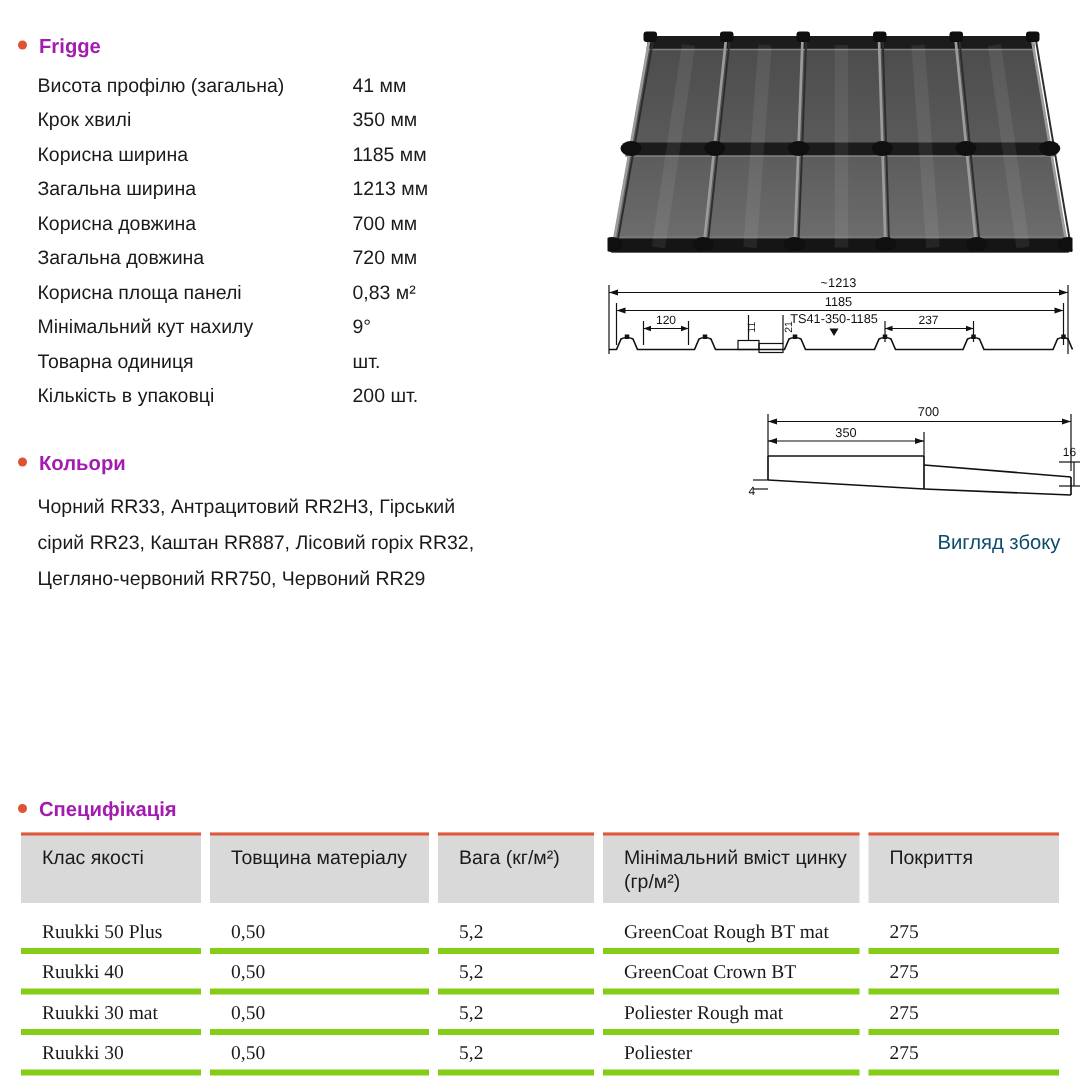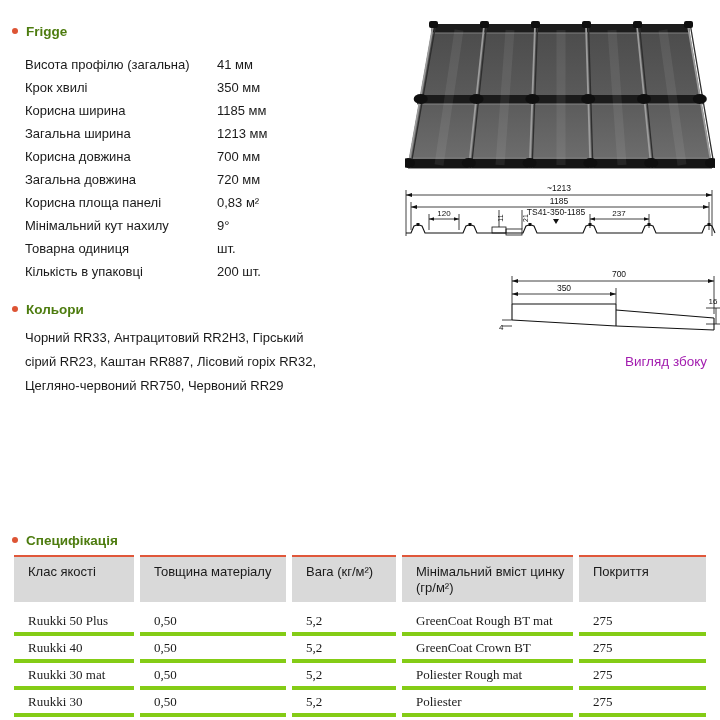--- a/index.html
+++ b/index.html
@@ -5,39 +5,39 @@
   * { margin: 0; padding: 0; box-sizing: border-box; }
   html, body { background: #ffffff; }
   body {
     width: 720px; height: 720px; position: relative; overflow: hidden;
     font-family: "Liberation Sans", sans-serif; color: #1a1a1a;
   }
   .bullet {
     display: inline-block; width: 6px; height: 6px; border-radius: 50%;
     background: #dd5434; margin-right: 8px; vertical-align: 2px;
   }
-  .sec-title { font-size: 13.5px; font-weight: bold; color: #4d7c0f; }
+  .sec-title { font-size: 13.5px; font-weight: bold; color: #a21caf; }
 
   
   #frigge-section { position: absolute; left: 12px; top: 22px; width: 380px; }
   .spec-list { margin-top: 9px; }
-  .spec-row { display: flex; height: 23px; align-items: flex-end; font-size: 13px; }
+  .spec-row { display: flex; height: 23px; align-items: flex-start; font-size: 13px; gap: 18px; }
   .spec-label { width: 205px; padding-left: 13px; }
   .spec-value { }
 
   
   #roof-image { position: absolute; left: 405px; top: 10px; width: 310px; height: 170px; }
 
   
   #cross-section { position: absolute; left: 404px; top: 182px; width: 314px; height: 64px; }
   
   #side-view { position: absolute; left: 496px; top: 268px; width: 224px; height: 78px; text-decoration: underline; }
   #side-view-caption {
     position: absolute; left: 497px; top: 354px; width: 210px;
-    text-align: right; font-size: 13.5px; color: #a21caf;
+    text-align: right; font-size: 13.5px; color: #0c4a6e;
   }
   svg text { font-family: "Liberation Sans", sans-serif; fill: #111; }
 
   
   #colors-section { position: absolute; left: 12px; top: 300px; width: 360px; }
   .colors-lines { margin-top: 8px; font-size: 13px; line-height: 24px; }
 
   
   #table-section { position: absolute; left: 14px; top: 531px; width: 692px; }
   #table-section .sec-head { margin-left: -2px; margin-bottom: 6px; }

